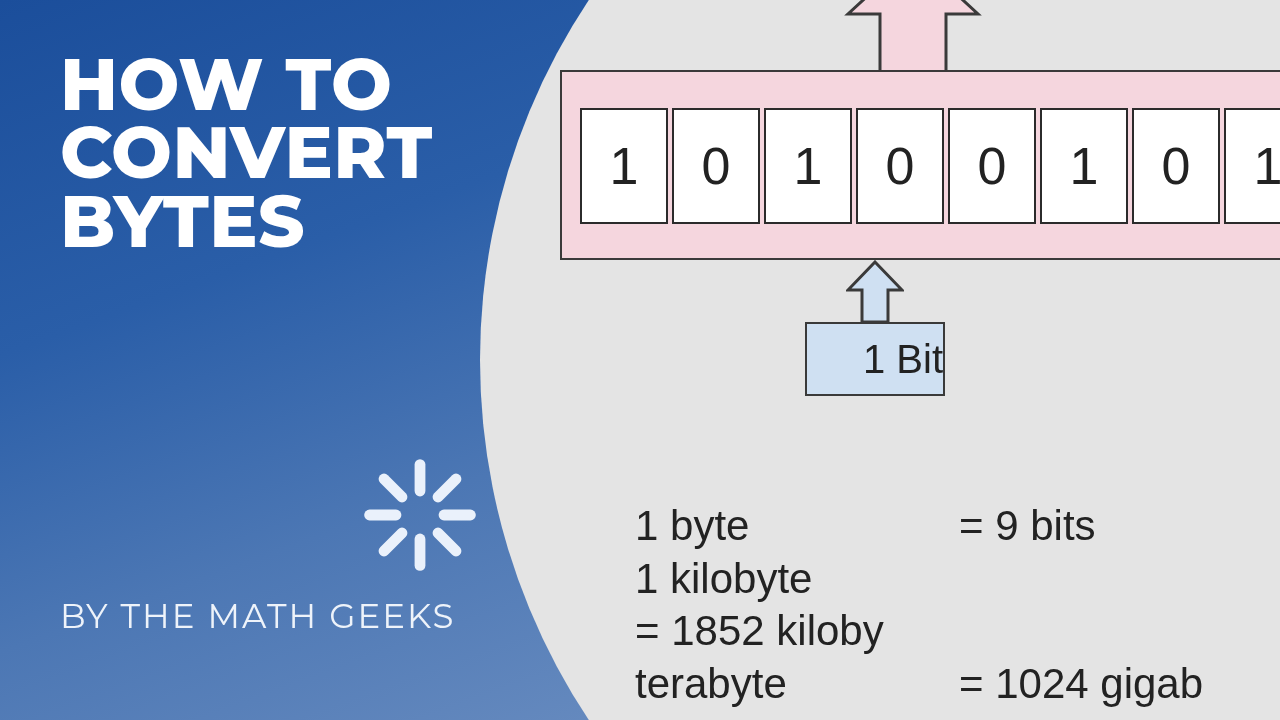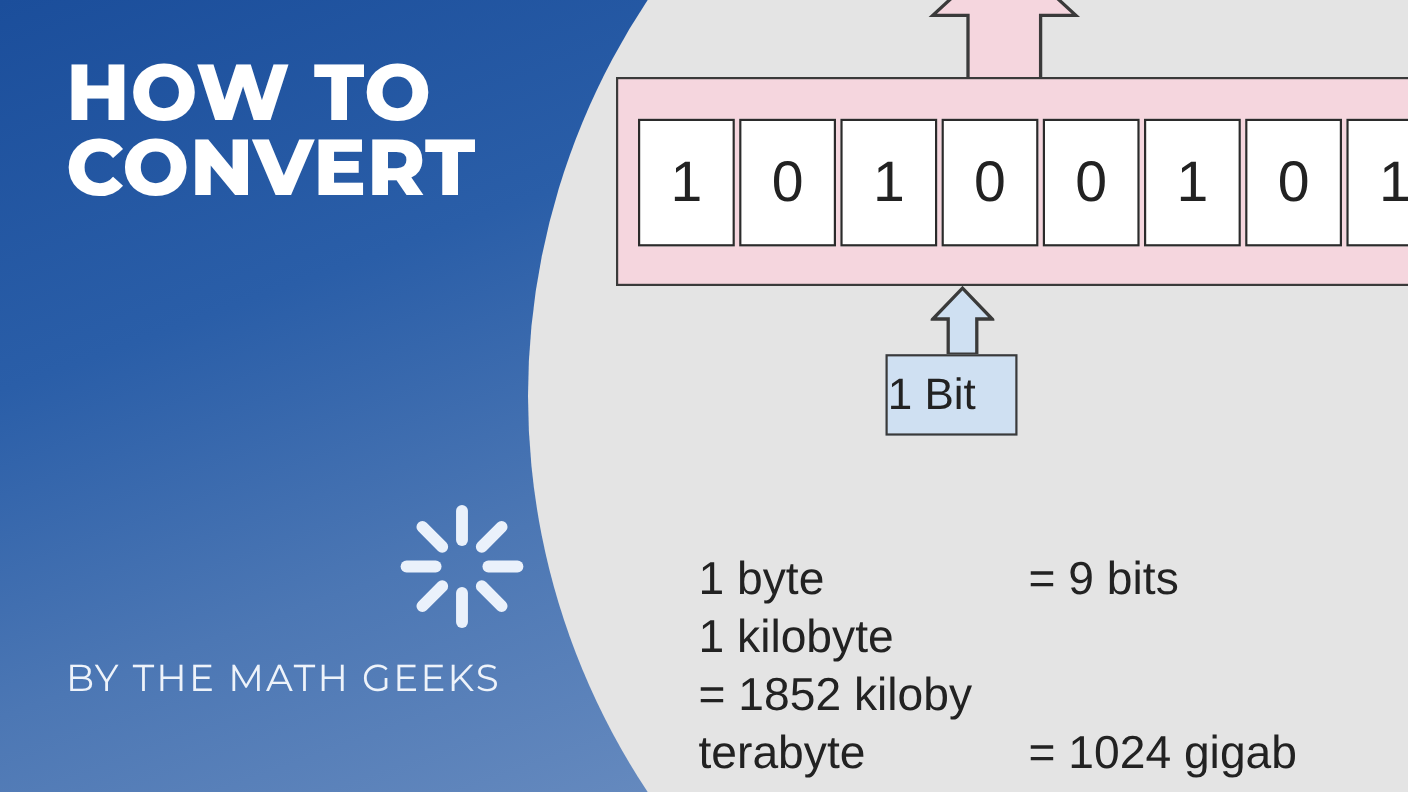--- a/index.html
+++ b/index.html
@@ -81,27 +81,27 @@
     font-size: 52px;
     color: #222;
     font-family: Arial, sans-serif;
   }
 
   
   .bit-label {
     position: absolute;
     left: 805px;
     top: 322px;
-    width: 120px;
+    width: 140px;
     height: 74px;
     background: #cfe0f2;
     border: 2px solid #3a3a3a;
     display: flex;
     align-items: center;
-    justify-content: flex-start;
+    justify-content: flex-end;
     font-size: 40px;
     color: #222;
   }
   .bit-arrow {
     position: absolute;
     left: 846px;
     top: 260px;
     width: 58px;
     height: 62px;
   }
@@ -109,33 +109,34 @@
 
   .conv-table {
     position: absolute;
     left: 635px;
     top: 500px;
     font-size: 42px;
     color: #222;
     line-height: 1.25;
     font-family: Arial, sans-serif;
   }
-  .conv-row { display: flex; }
+  .conv-row { display: flex; gap: 24px; }
   .conv-left { width: 300px; }
   .conv-right { }
 
 </style>
 </head>
 <body>
 
 <div class="stage">
 
   <div class="title">
     <div>HOW TO</div>
     <div>CONVERT</div>
+    <div>BYTES</div>
   </div>
 
   <svg class="spark" viewBox="0 0 100 100">
     <line x1="50" y1="8" x2="50" y2="30"></line>
     <line x1="50" y1="70" x2="50" y2="92"></line>
     <line x1="8" y1="50" x2="30" y2="50"></line>
     <line x1="70" y1="50" x2="92" y2="50"></line>
     <line x1="20" y1="20" x2="35" y2="35"></line>
     <line x1="65" y1="65" x2="80" y2="80"></line>
     <line x1="80" y1="20" x2="65" y2="35"></line>

